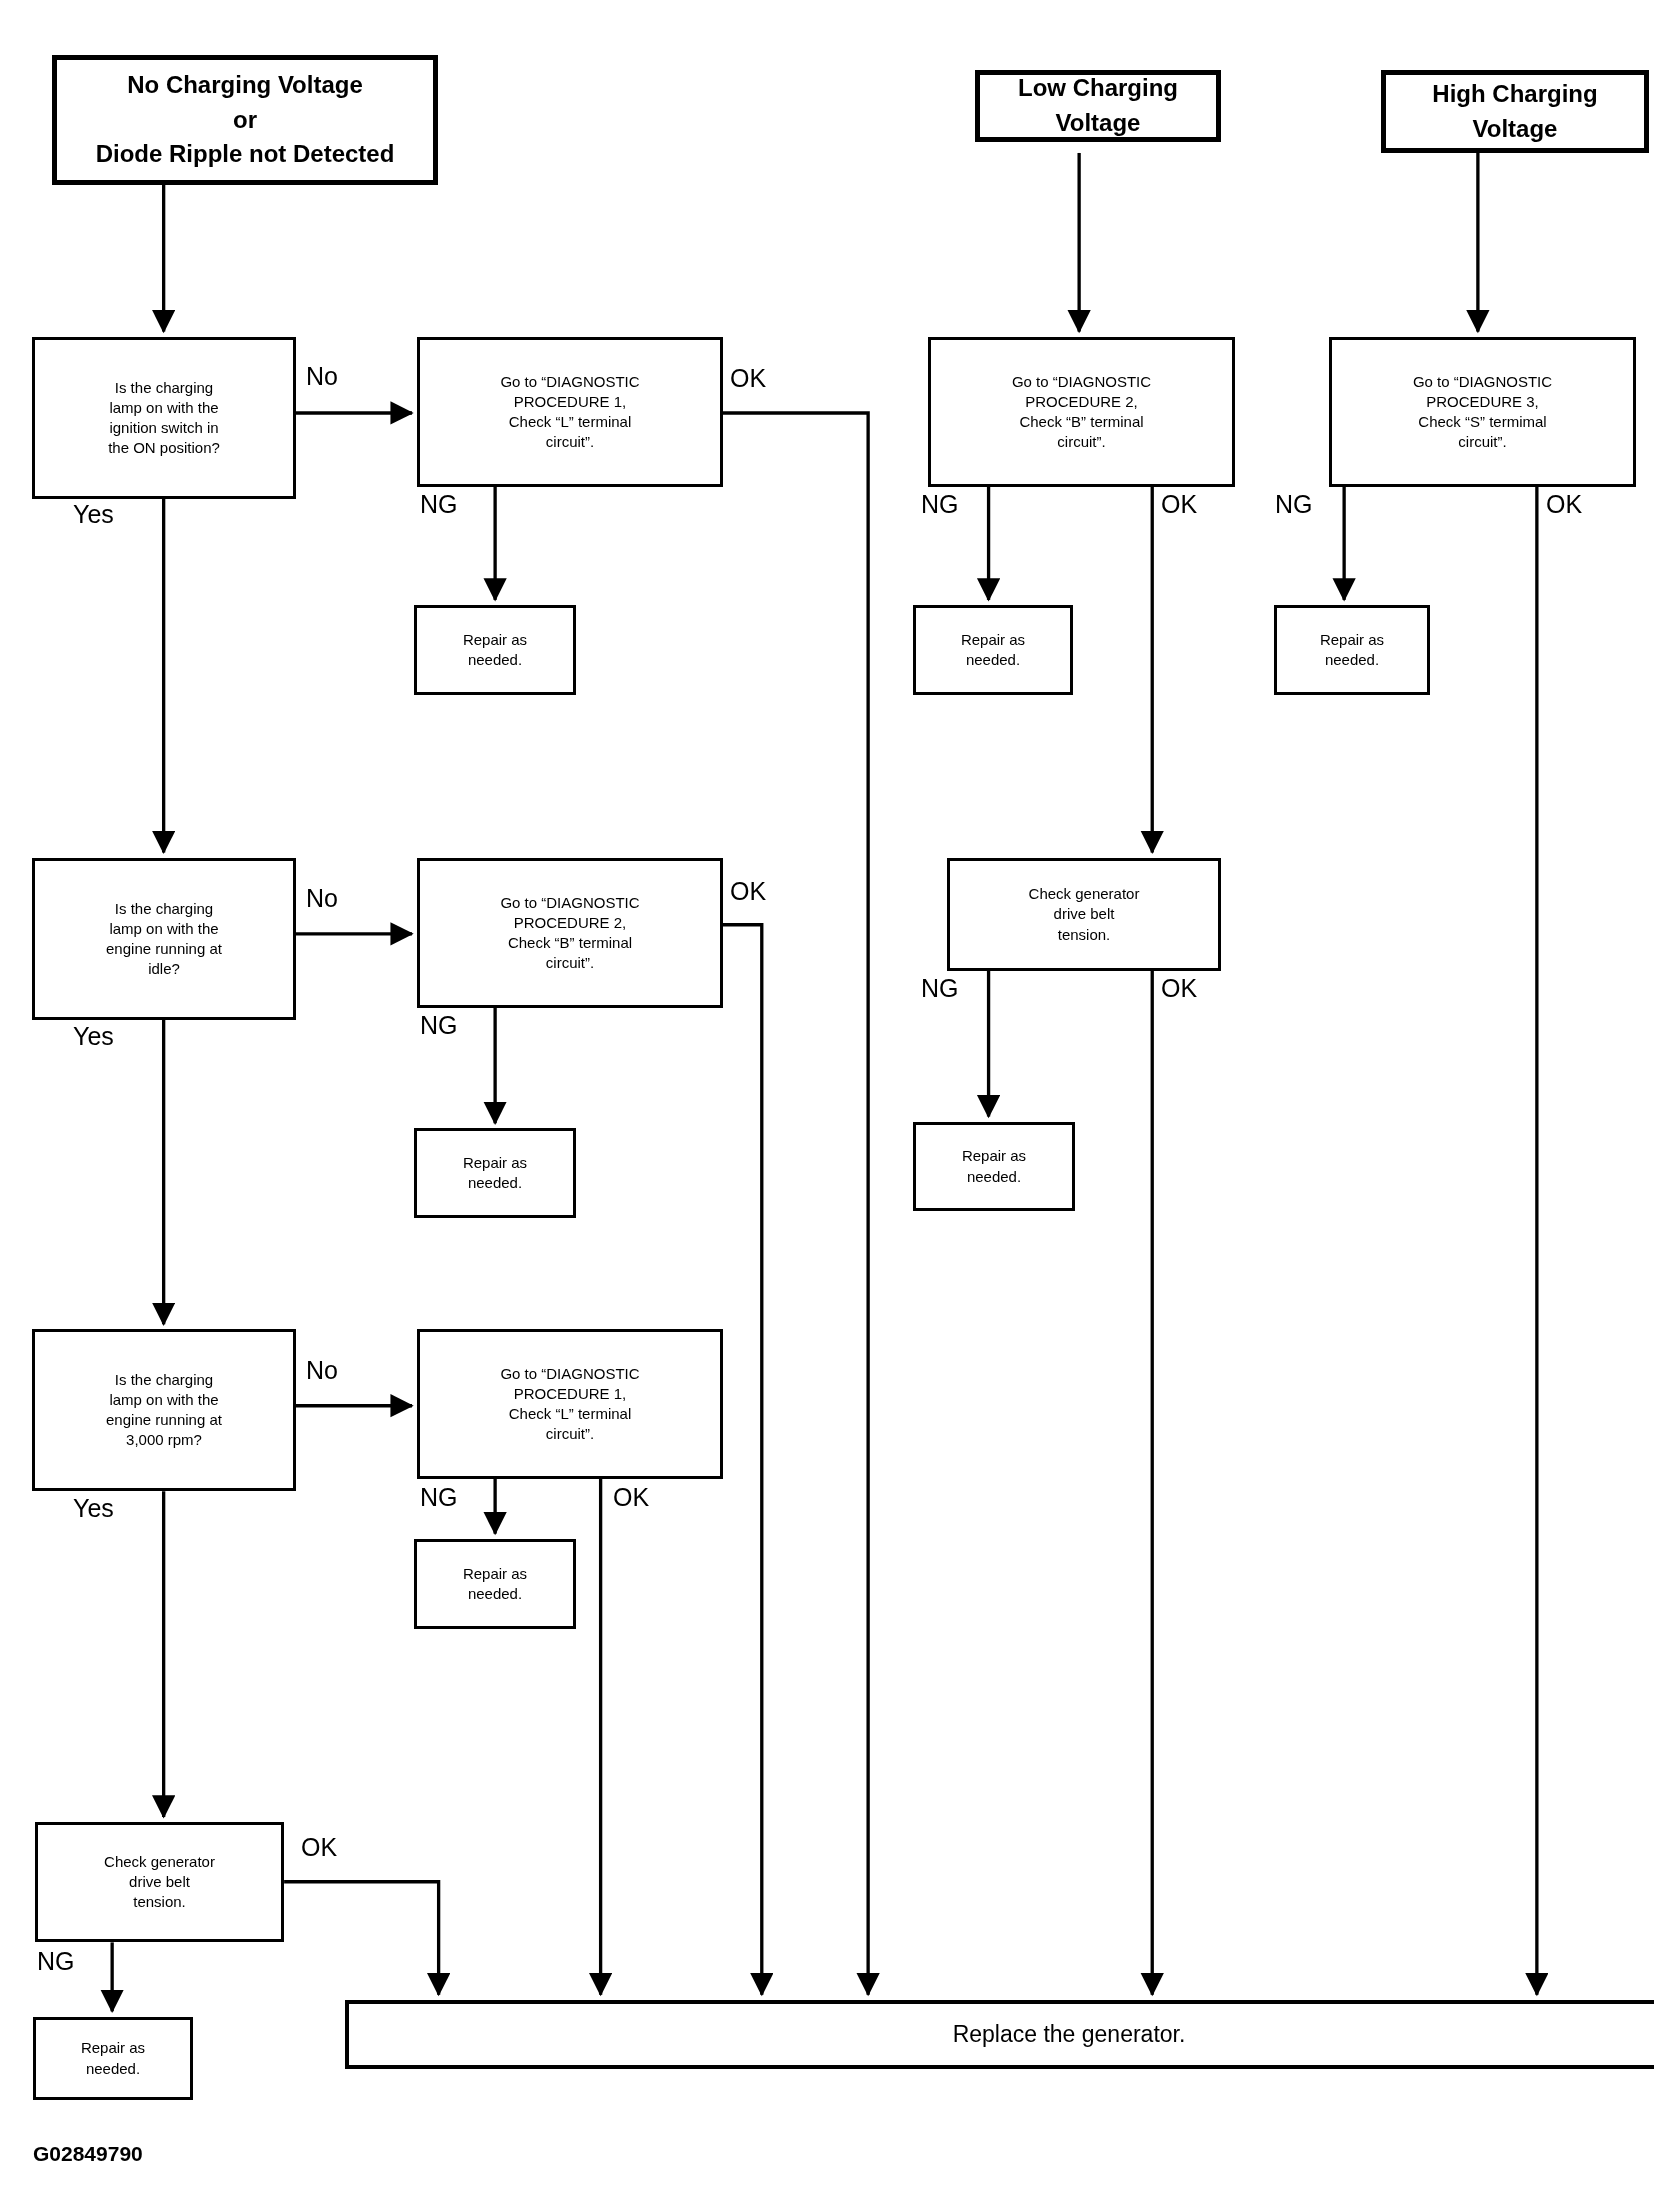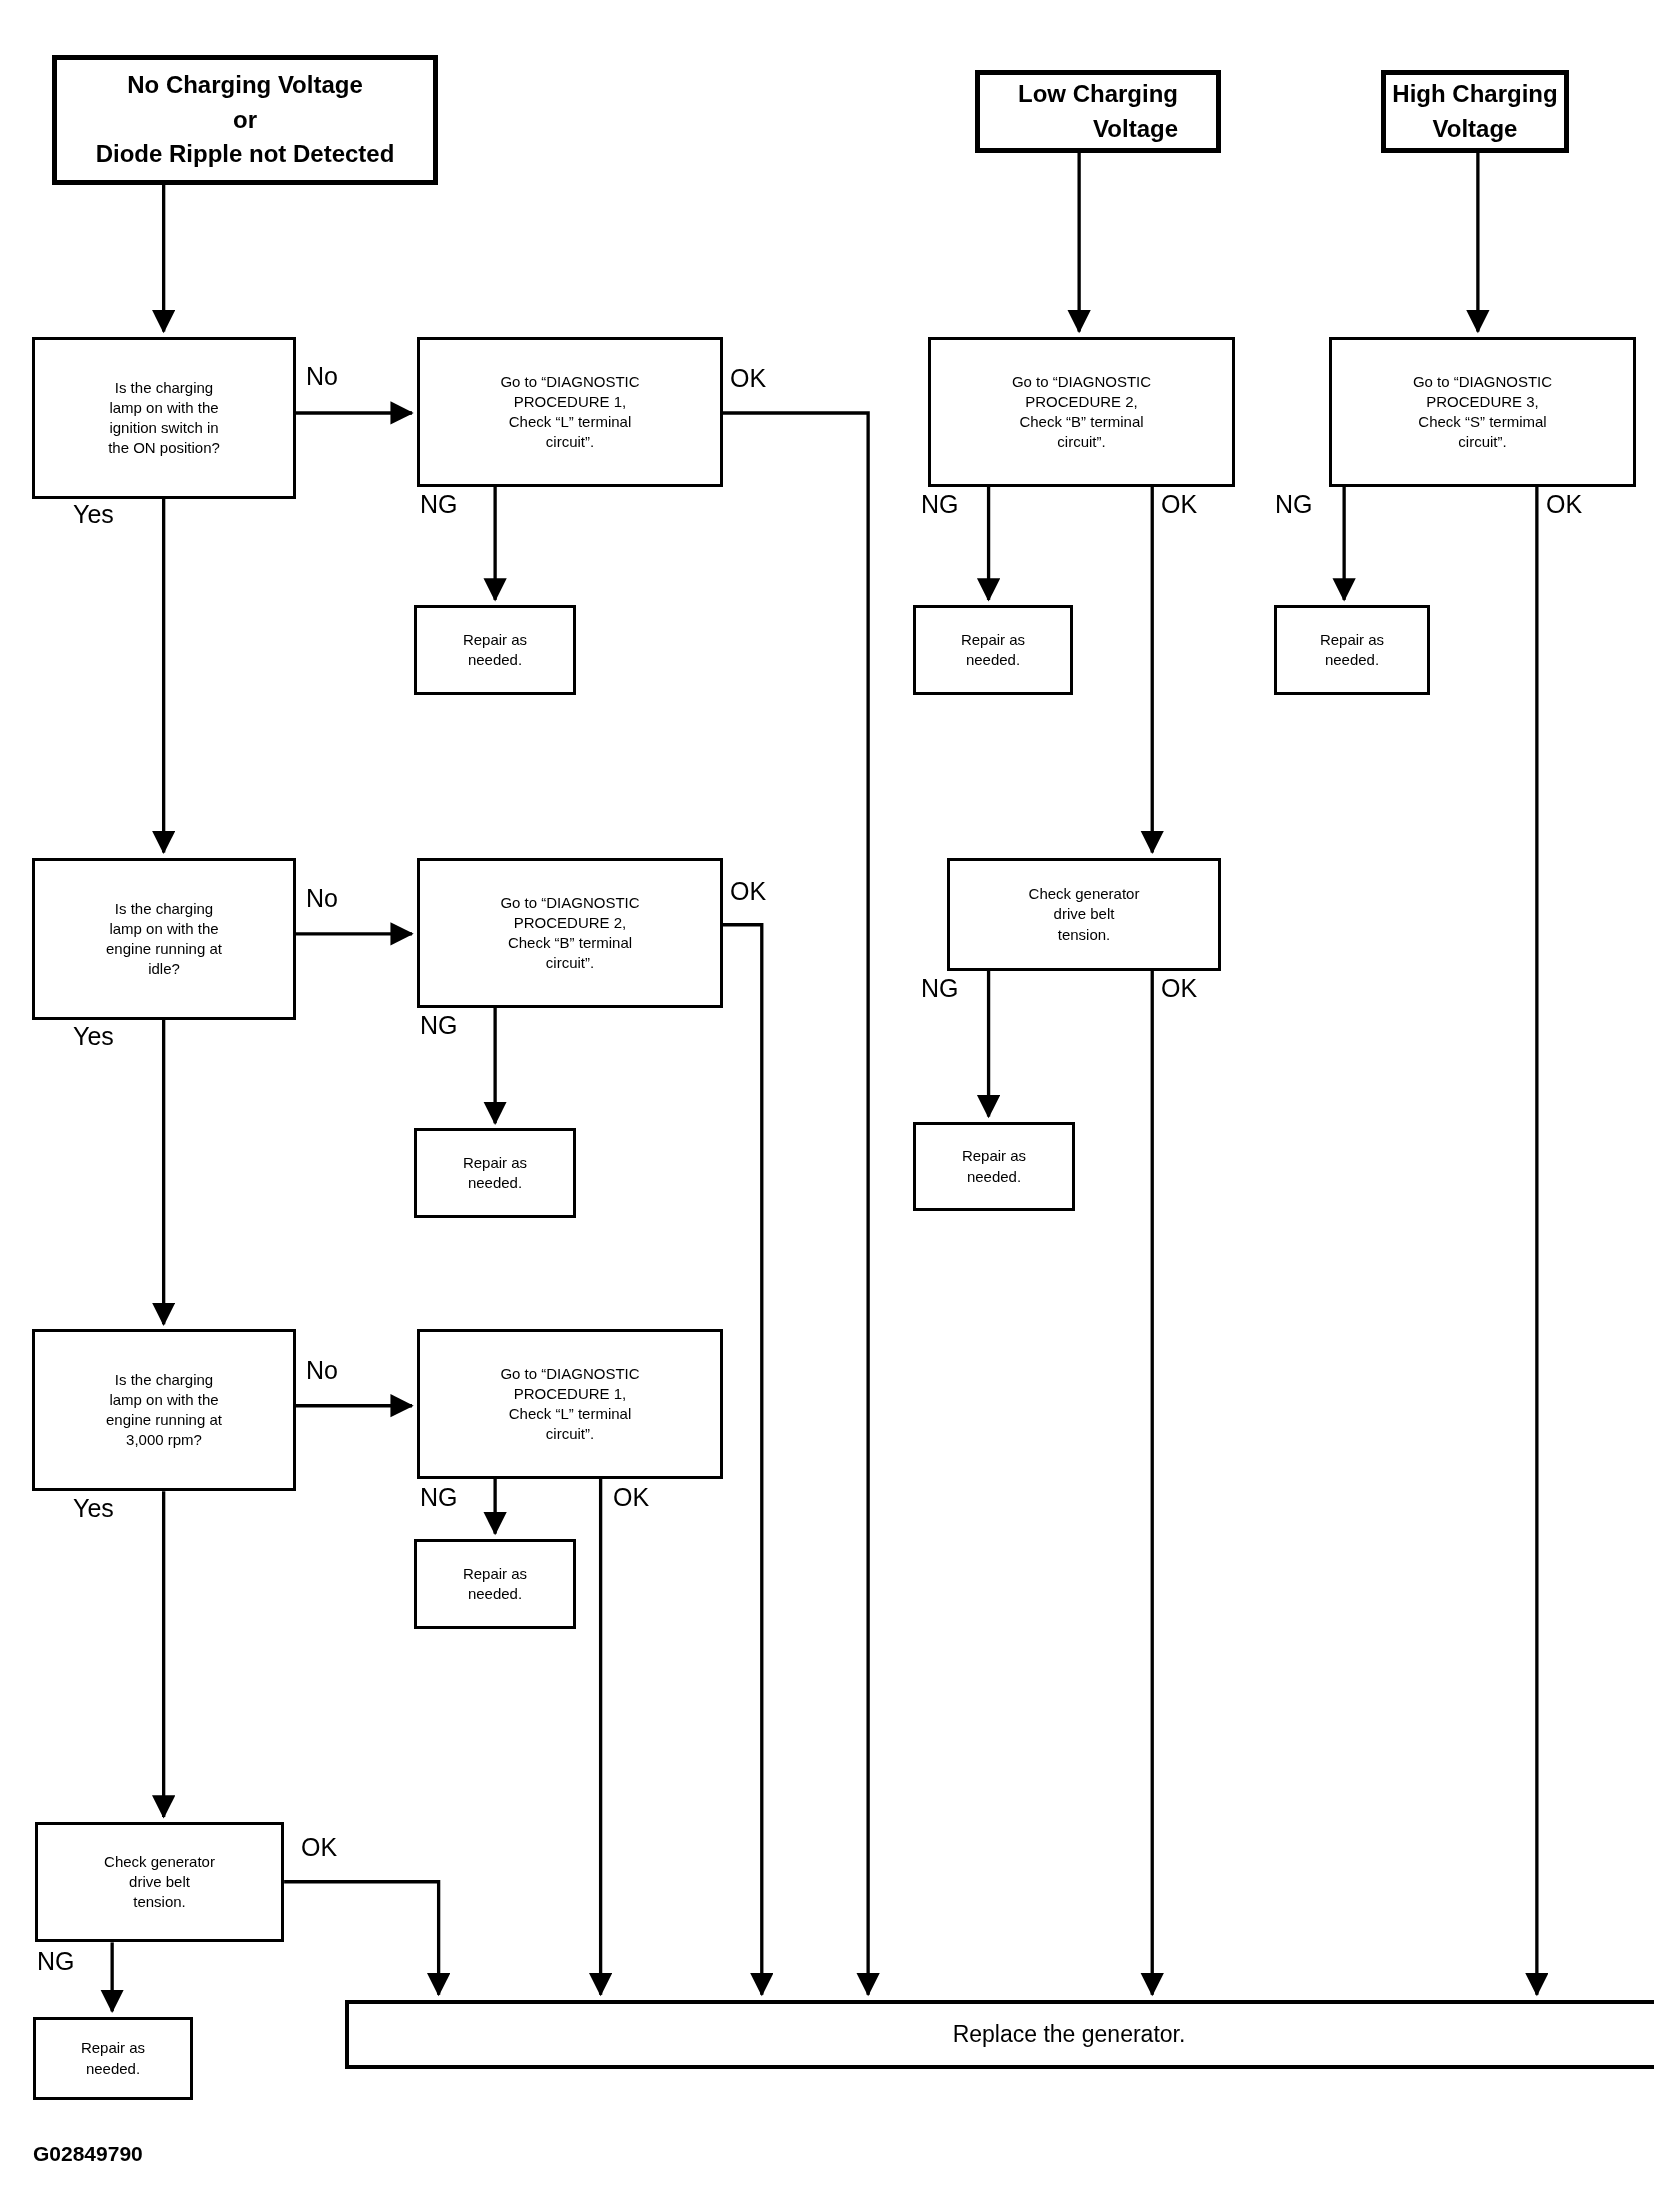--- a/index.html
+++ b/index.html
@@ -73,23 +73,23 @@
       <path d="M 1618 585 V 722" marker-end="url(#arrow)"></path>
       <path d="M 1850 585 V 2401" marker-end="url(#arrow)"></path>
       <path d="M 342 2265 H 528 V 2401" marker-end="url(#arrow)"></path>
       <path d="M 135 2338 V 2421" marker-end="url(#arrow)"></path>
     </g>
   </svg>
 
   <div class="box hdr" style="left:33px; top:55px; width:386px; height:130px;">No Charging Voltage
 or
 Diode Ripple not Detected</div>
-  <div class="box hdr" style="left:956px; top:70px; width:246px; height:83px;text-align:right;">Low Charging
+  <div class="box hdr" style="left:956px; top:70px; width:246px; height:72px;">Low Charging
 Voltage</div>
-  <div class="box hdr" style="left:1362px; top:70px; width:188px; height:83px;">High Charging
+  <div class="box hdr" style="left:1362px; top:70px; width:268px; height:83px;">High Charging
 Voltage</div>
 
   <div class="box node" style="left:32px; top:337px; width:264px; height:162px;">Is the charging
 lamp on with the
 ignition switch in
 the ON position?</div>
   <div class="box node" style="left:417px; top:337px; width:306px; height:150px;">Go to “DIAGNOSTIC
 PROCEDURE 1,
 Check “L” terminal
 circuit”.</div>

